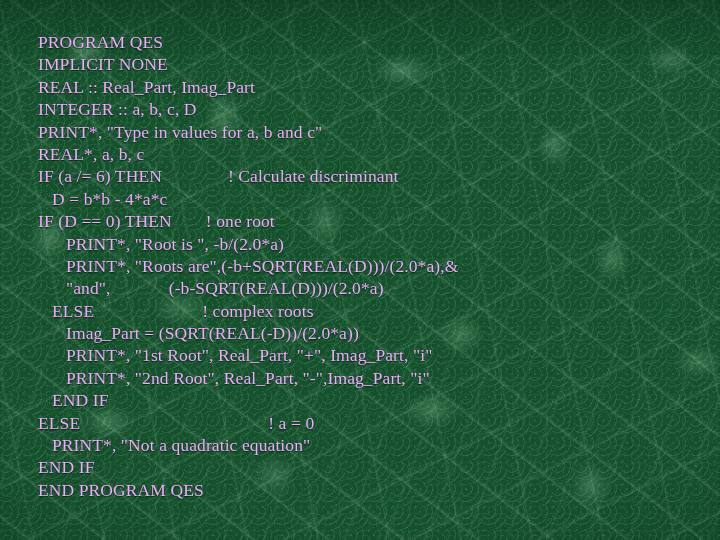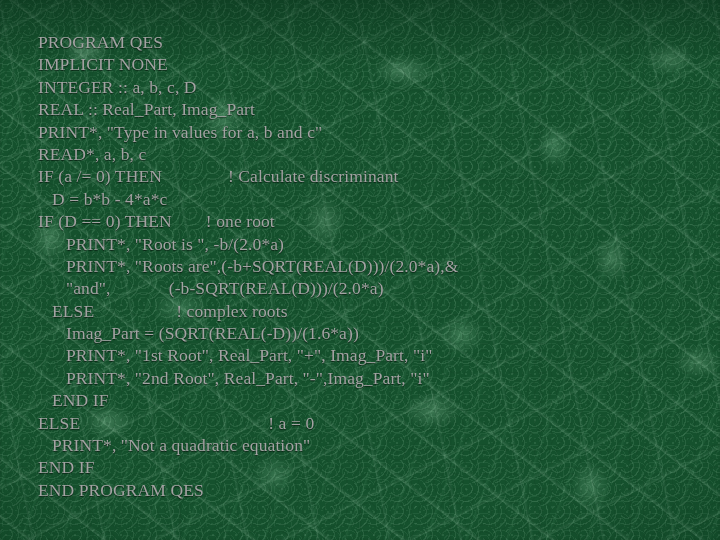--- a/index.html
+++ b/index.html
@@ -106,21 +106,21 @@
   #code-block {
     position: absolute;
     left: 38px;
     top: 31px;
     width: 660px;
   }
   .code-line {
     height: 22.4px;
     line-height: 22.4px;
     white-space: pre;
-    color: #a3a3a3;
+    color: #f0abfc;
     font-size: 17.5px;
     letter-spacing: .1px;
     text-shadow: 0 1px 1px rgba(0,0,0,.55);
   }
   .code-line .src  { display: inline-block; vertical-align: top; }
   .code-line .cmt  { display: inline-block; vertical-align: top; }
 </style>
 </head>
 <body>
 
@@ -128,32 +128,32 @@
 
   <div class="marble-layer" id="marble-base"></div>
   <div class="marble-layer" id="marble-veins"></div>
   <div class="marble-layer" id="marble-speckle"></div>
   <div class="marble-layer" id="marble-tiles"></div>
   <div class="marble-layer" id="marble-shade"></div>
 
   <div id="code-block">
       <div class="code-line"><span class="src" style="margin-left: 0px;">PROGRAM QES</span></div>
       <div class="code-line"><span class="src" style="margin-left: 0px;">IMPLICIT NONE</span></div>
+      <div class="code-line"><span class="src" style="margin-left: 0px;">REAL :: Real_Part, Imag_Part</span></div>
       <div class="code-line"><span class="src" style="margin-left: 0px;">INTEGER :: a, b, c, D</span></div>
-      <div class="code-line"><span class="src" style="margin-left: 0px;">REAL :: Real_Part, Imag_Part</span></div>
       <div class="code-line"><span class="src" style="margin-left: 0px;">PRINT*, "Type in values for a, b and c"</span></div>
-      <div class="code-line"><span class="src" style="margin-left: 0px;">READ*, a, b, c</span></div>
-      <div class="code-line"><span class="src" style="margin-left: 0px;">IF (a /= 0) THEN</span><span class="cmt" style="margin-left: 66px;">! Calculate discriminant</span></div>
+      <div class="code-line"><span class="src" style="margin-left: 0px;">REAL*, a, b, c</span></div>
+      <div class="code-line"><span class="src" style="margin-left: 0px;">IF (a /= 6) THEN</span><span class="cmt" style="margin-left: 66px;">! Calculate discriminant</span></div>
       <div class="code-line"><span class="src" style="margin-left: 14px;">D = b*b - 4*a*c</span></div>
       <div class="code-line"><span class="src" style="">IF (D == 0) THEN</span><span class="cmt" style="margin-left: 34px;">! one root</span></div>
       <div class="code-line"><span class="src" style="margin-left: 28px;">PRINT*, "Root is ", -b/(2.0*a)</span></div>
       <div class="code-line"><span class="src" style="margin-left: 28px;">PRINT*, "Roots are",(-b+SQRT(REAL(D)))/(2.0*a),&amp;</span></div>
       <div class="code-line"><span class="src" style="margin-left: 28px;">"and",             (-b-SQRT(REAL(D)))/(2.0*a)</span></div>
-      <div class="code-line"><span class="src" style="margin-left: 14px;">ELSE</span><span class="cmt" style="margin-left: 82px; text-align: right;">! complex roots</span></div>
-      <div class="code-line"><span class="src" style="margin-left: 28px;">Imag_Part = (SQRT(REAL(-D))/(1.6*a))</span></div>
+      <div class="code-line"><span class="src" style="margin-left: 14px;">ELSE</span><span class="cmt" style="margin-left: 108px; text-align: right;">! complex roots</span></div>
+      <div class="code-line"><span class="src" style="margin-left: 28px;">Imag_Part = (SQRT(REAL(-D))/(2.0*a))</span></div>
       <div class="code-line"><span class="src" style="margin-left: 28px;">PRINT*, "1st Root", Real_Part, "+", Imag_Part, "i"</span></div>
       <div class="code-line"><span class="src" style="margin-left: 28px;">PRINT*, "2nd Root", Real_Part, "-",Imag_Part, "i"</span></div>
       <div class="code-line"><span class="src" style="margin-left: 14px;">END IF</span></div>
       <div class="code-line"><span class="src" style="margin-left: 0px;">ELSE</span><span class="cmt" style="margin-left: 188px; text-align: right;">! a = 0</span></div>
       <div class="code-line"><span class="src" style="margin-left: 14px;">PRINT*, "Not a quadratic equation"</span></div>
       <div class="code-line"><span class="src" style="margin-left: 0px;">END IF</span></div>
       <div class="code-line"><span class="src" style="margin-left: 0px;">END PROGRAM QES</span></div>
     </div>
 
 </div>

